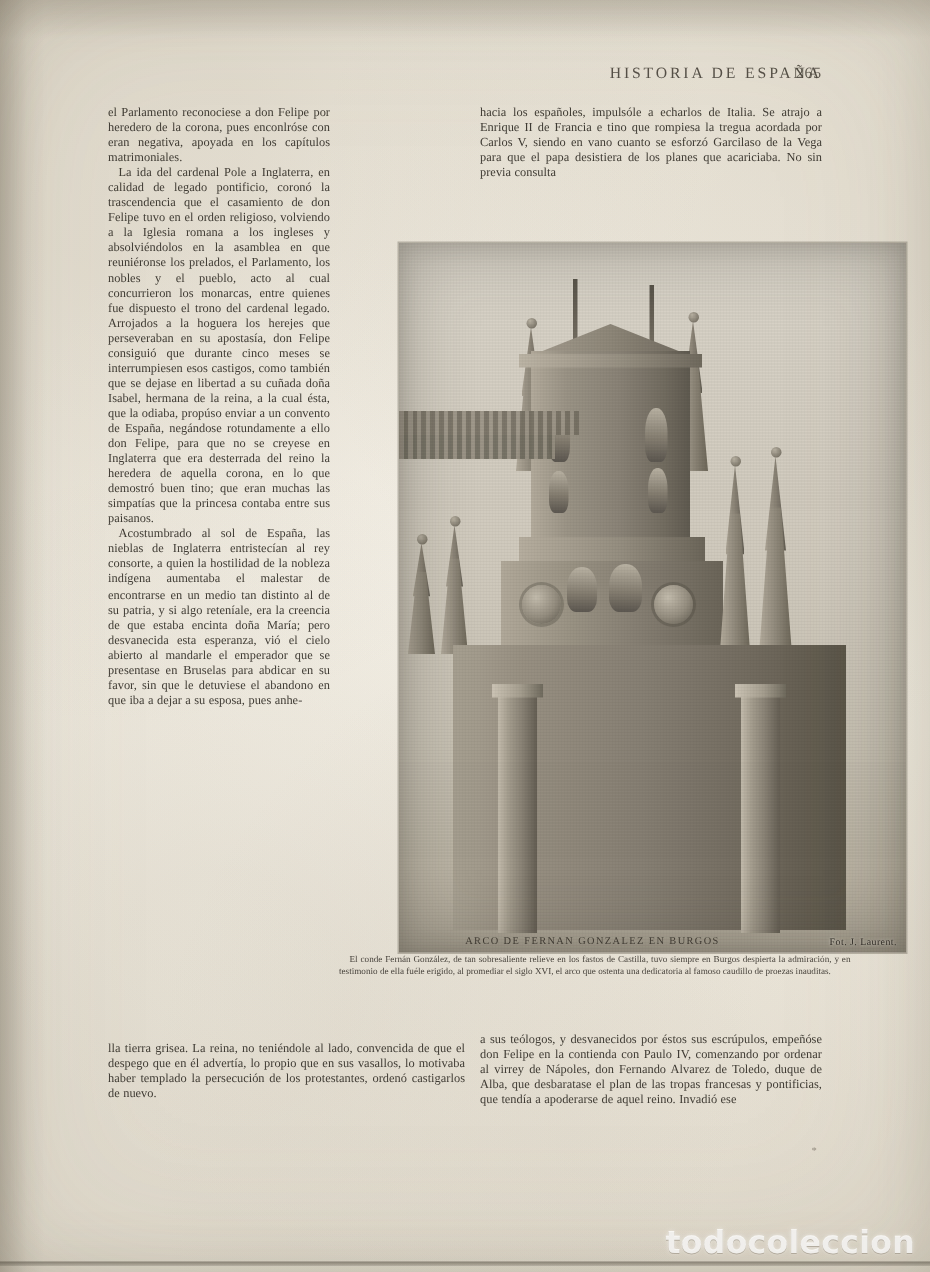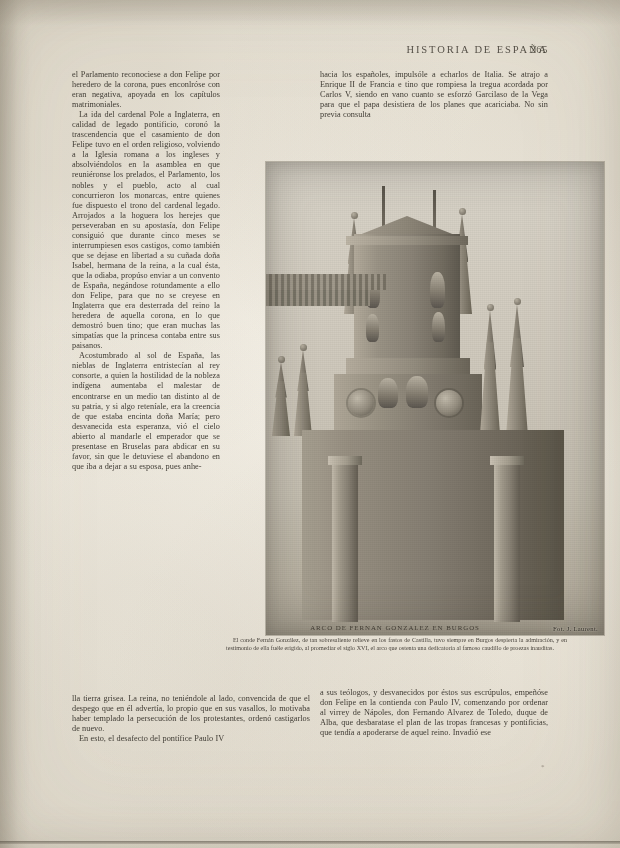--- a/index.html
+++ b/index.html
@@ -430,27 +430,27 @@
     <figcaption id="plate-credit">Fot. J. Laurent.</figcaption>
   </figure>
 
   <div id="caption-title">ARCO DE FERNAN GONZALEZ EN BURGOS</div>
   <div id="caption-body">
     <p>El conde Fernán González, de tan sobresaliente relieve en los fastos de Castilla, tuvo siempre en Burgos despierta la admiración, y en testimonio de ella fuéle erigido, al promediar el siglo XVI, el arco que ostenta una dedicatoria al famoso caudillo de proezas inauditas.</p>
   </div>
 
   <div id="left-bottom" class="col-text">
     <p class="noind">lla tierra grisea. La reina, no teniéndole al lado, convencida de que el despego que en él advertía, lo propio que en sus vasallos, lo motivaba haber templado la persecución de los protestantes, ordenó castigarlos de nuevo.</p>
-    <p>En esto, el desafecto del pontífice Paulo IV</p>
   </div>
 
   <div id="right-bottom" class="col-text">
     <p class="noind">a sus teólogos, y desvanecidos por éstos sus escrúpulos, empeñóse don Felipe en la contienda con Paulo IV, comenzando por ordenar al virrey de Nápoles, don Fernando Alvarez de Toledo, duque de Alba, que desbaratase el plan de las tropas francesas y pontificias, que tendía a apoderarse de aquel reino. Invadió ese</p>
   </div>
 
   <div id="stray-mark">*</div>
 
   <div id="gutter-shadow"></div>
   <div id="top-shadow"></div>
   <div id="edge-shade"></div>
   <div id="bottom-rule"></div>
 
+  <div id="watermark">todocoleccion</div>
 </div>
 
 </body></html>

